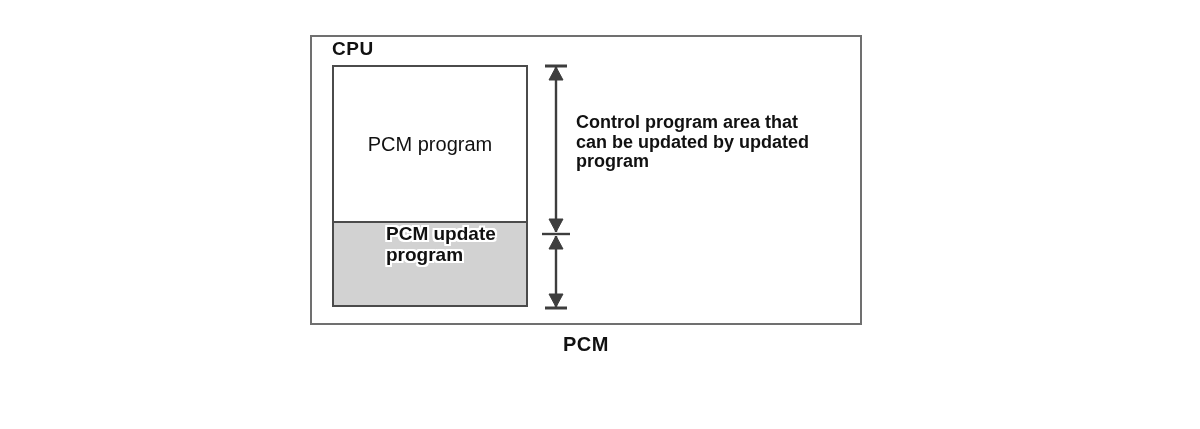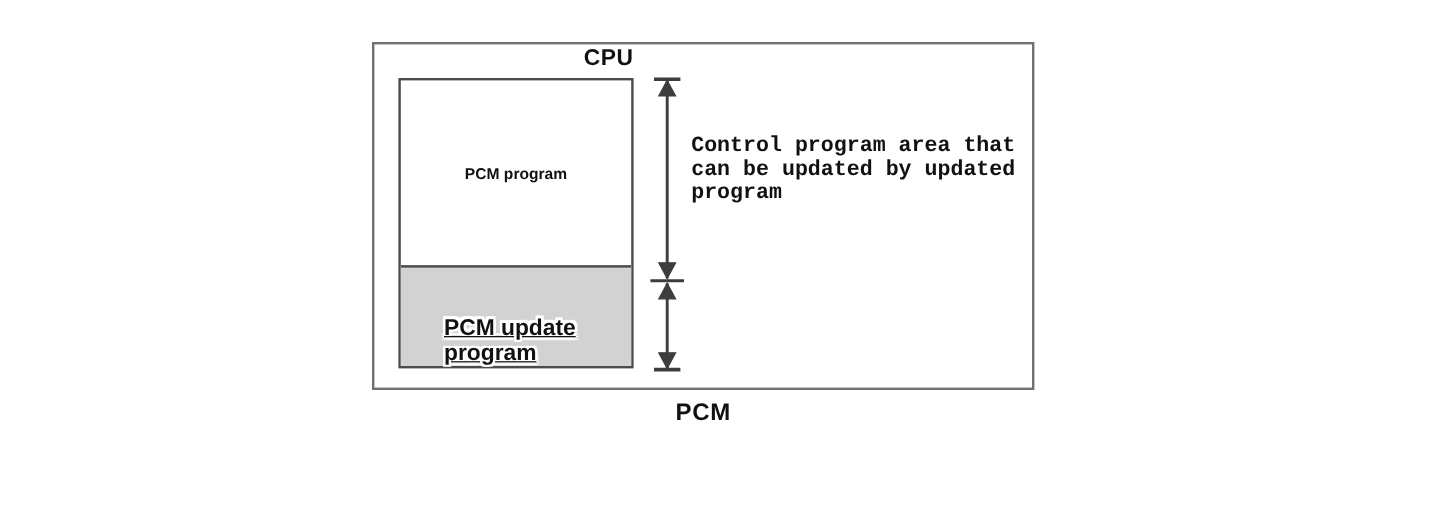--- a/index.html
+++ b/index.html
@@ -24,21 +24,21 @@
     height: 290px;
     border: 2px solid #707070;
     box-sizing: border-box;
     background: #ffffff;
   }
   .cpu-label {
     position: absolute;
     left: 332px;
     top: 38px;
     width: 196px;
-    text-align: right;
+    text-align: left;
     font-weight: bold;
     font-size: 19px;
     letter-spacing: 0.5px;
   }
   .inner-box {
     position: absolute;
     left: 332px;
     top: 65px;
     width: 196px;
     height: 242px;
@@ -46,55 +46,53 @@
     box-sizing: border-box;
     display: flex;
     flex-direction: column;
     background: #ffffff;
   }
   .pcm-program-section {
     height: 154px;
     display: flex;
     align-items: center;
     justify-content: center;
-    font-weight: bold;
-    font-size: 13px;
+    font-weight: normal;
+    font-size: 20px;
   }
   .pcm-update-section {
     flex: 1;
     background: #d2d2d2;
     border-top: 2px solid #4b4b4b;
     display: flex;
-    align-items: flex-end;
+    align-items: flex-start;
     font-weight: bold;
     font-size: 19px;
     line-height: 21px;
-    padding-left: 36px;
+    padding-left: 52px;
     white-space: pre-line;
     text-shadow:
       -2px -2px 0 #ffffff,  2px -2px 0 #ffffff,
       -2px  2px 0 #ffffff,  2px  2px 0 #ffffff,
       -2px  0   0 #ffffff,  2px  0   0 #ffffff,
        0   -2px 0 #ffffff,  0    2px 0 #ffffff;
-    text-decoration: underline;
   }
   .dim-arrows {
     position: absolute;
     left: 538px;
     top: 60px;
     width: 36px;
     height: 254px;
   }
   .annotation {
     position: absolute;
     font-weight: bold;
     font-size: 18px;
     line-height: 19.5px;
     white-space: pre-line;
-    font-family: Liberation Mono, monospace;
   }
   .annotation-updatable {
     left: 576px;
     top: 113px;
     width: 300px;
   }
   .annotation-fixed {
     left: 583px;
     top: 241px;
     width: 300px;

